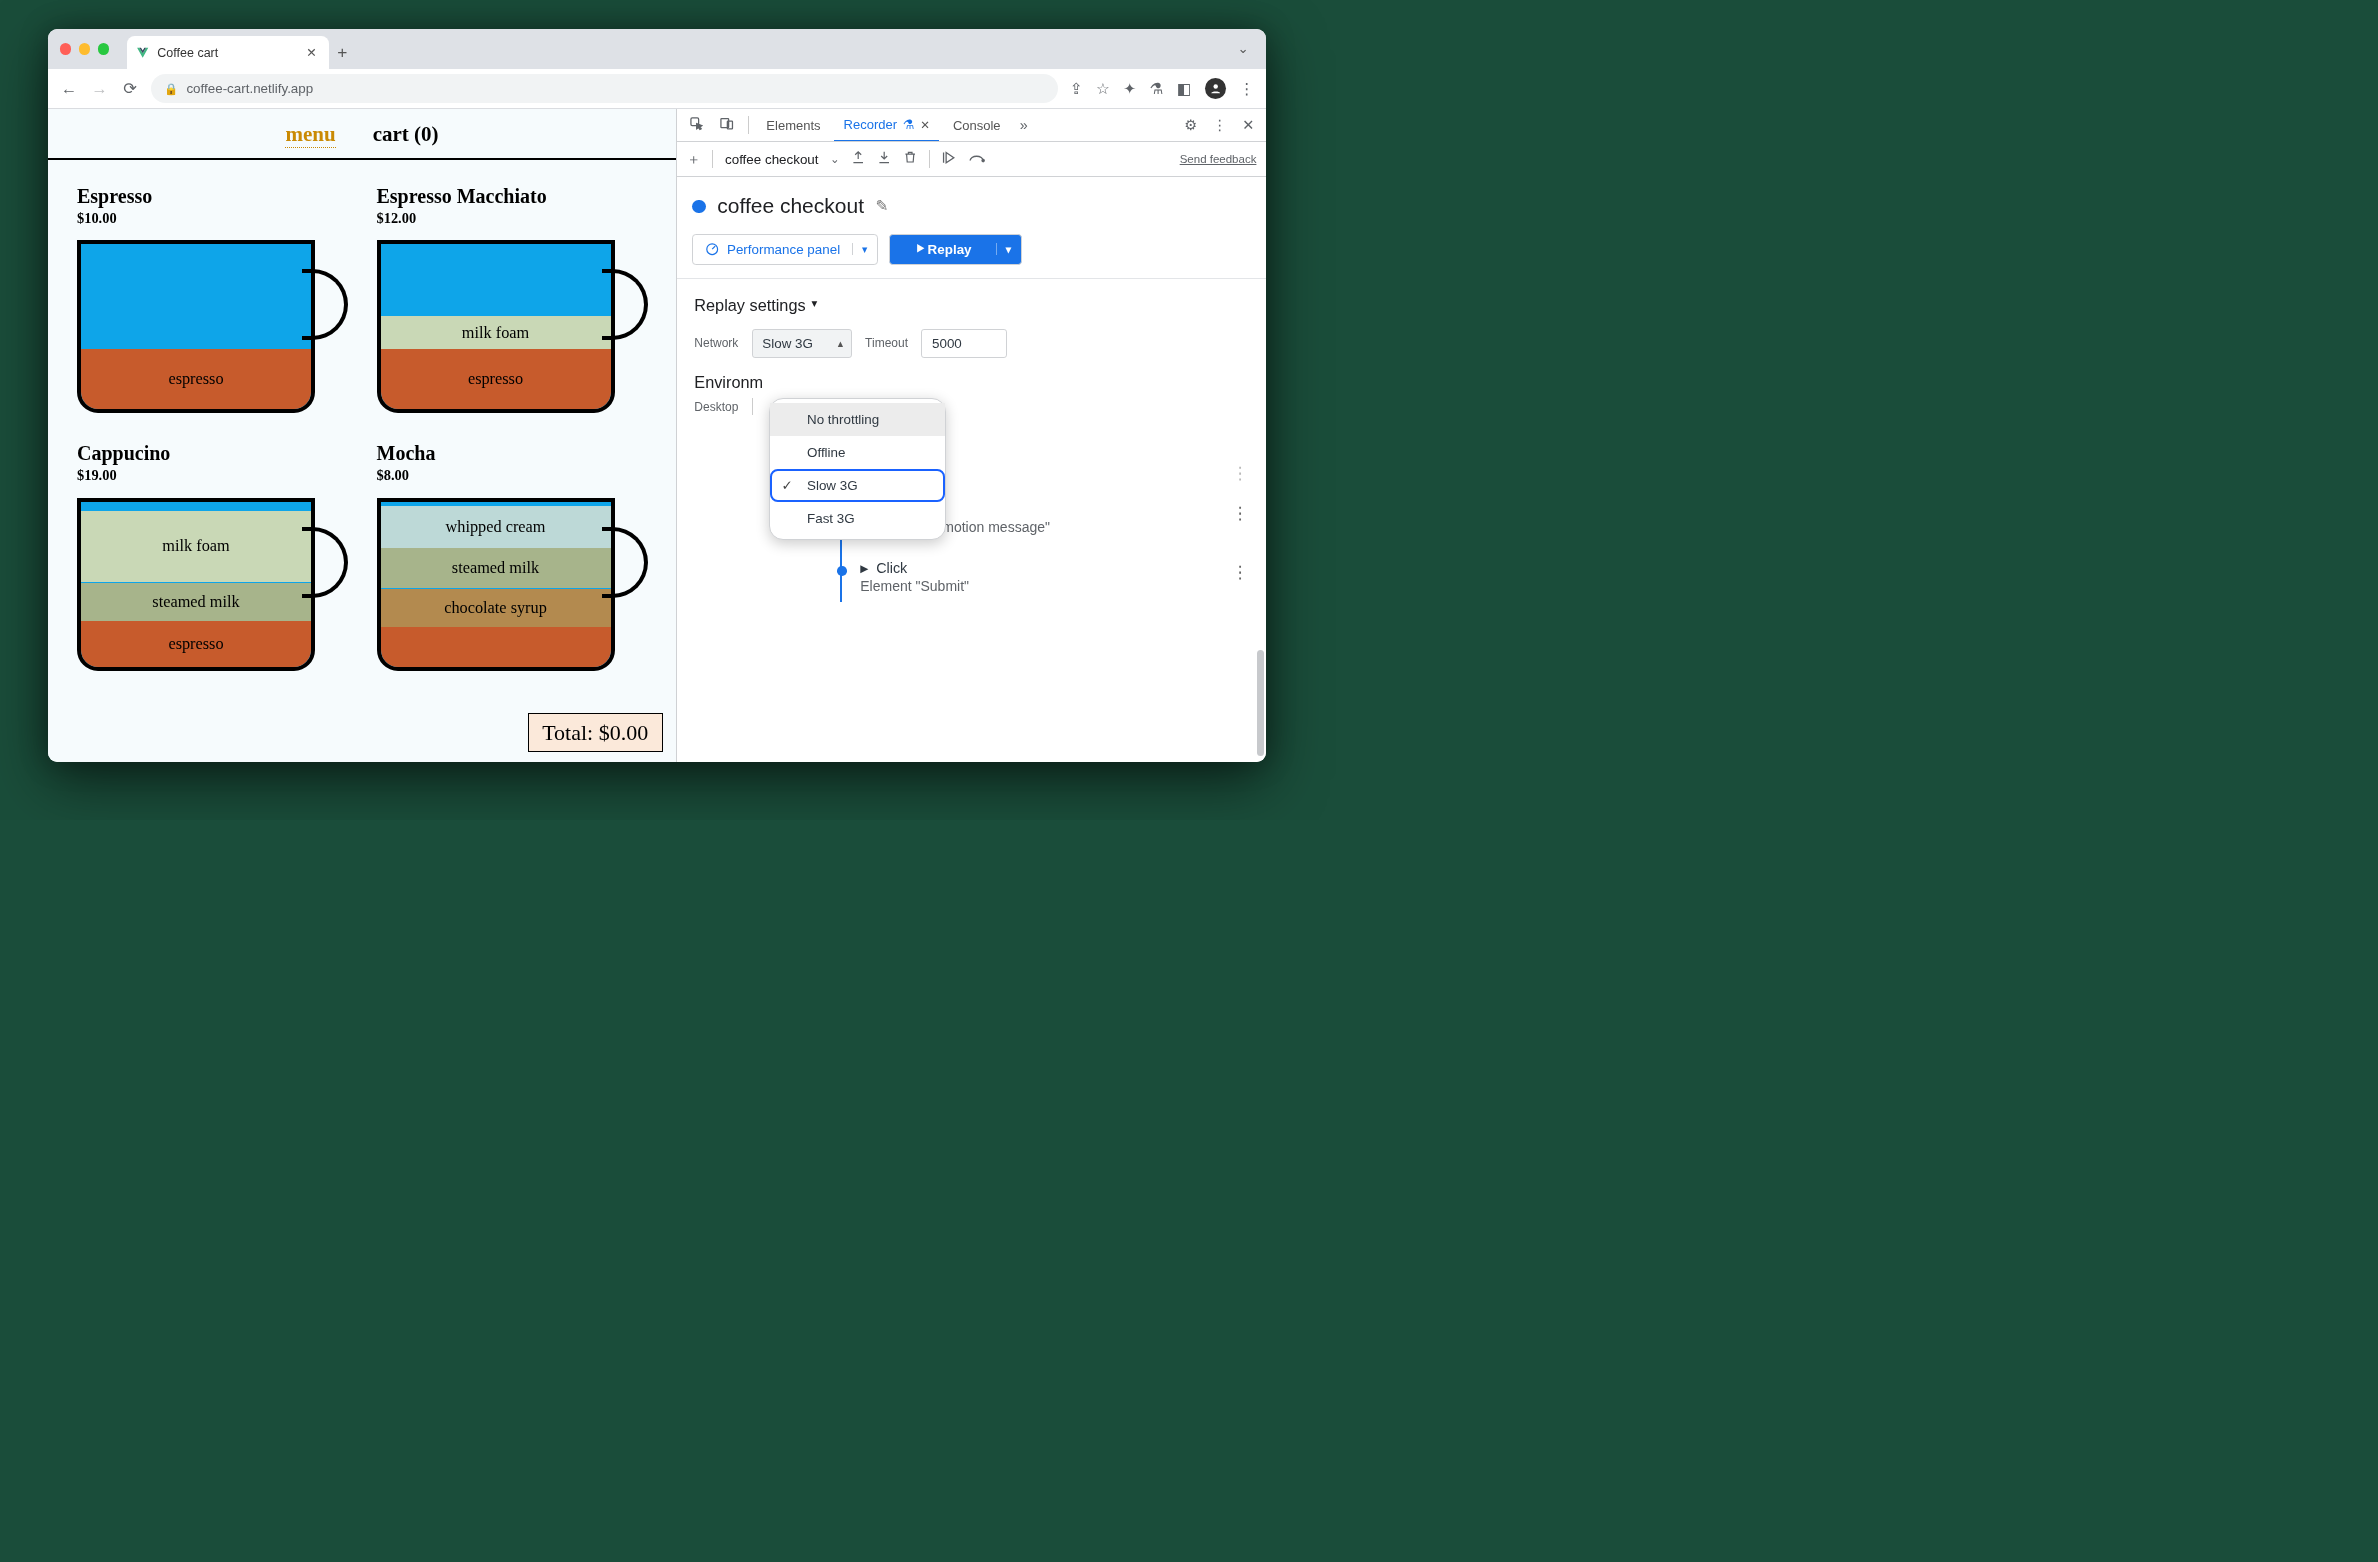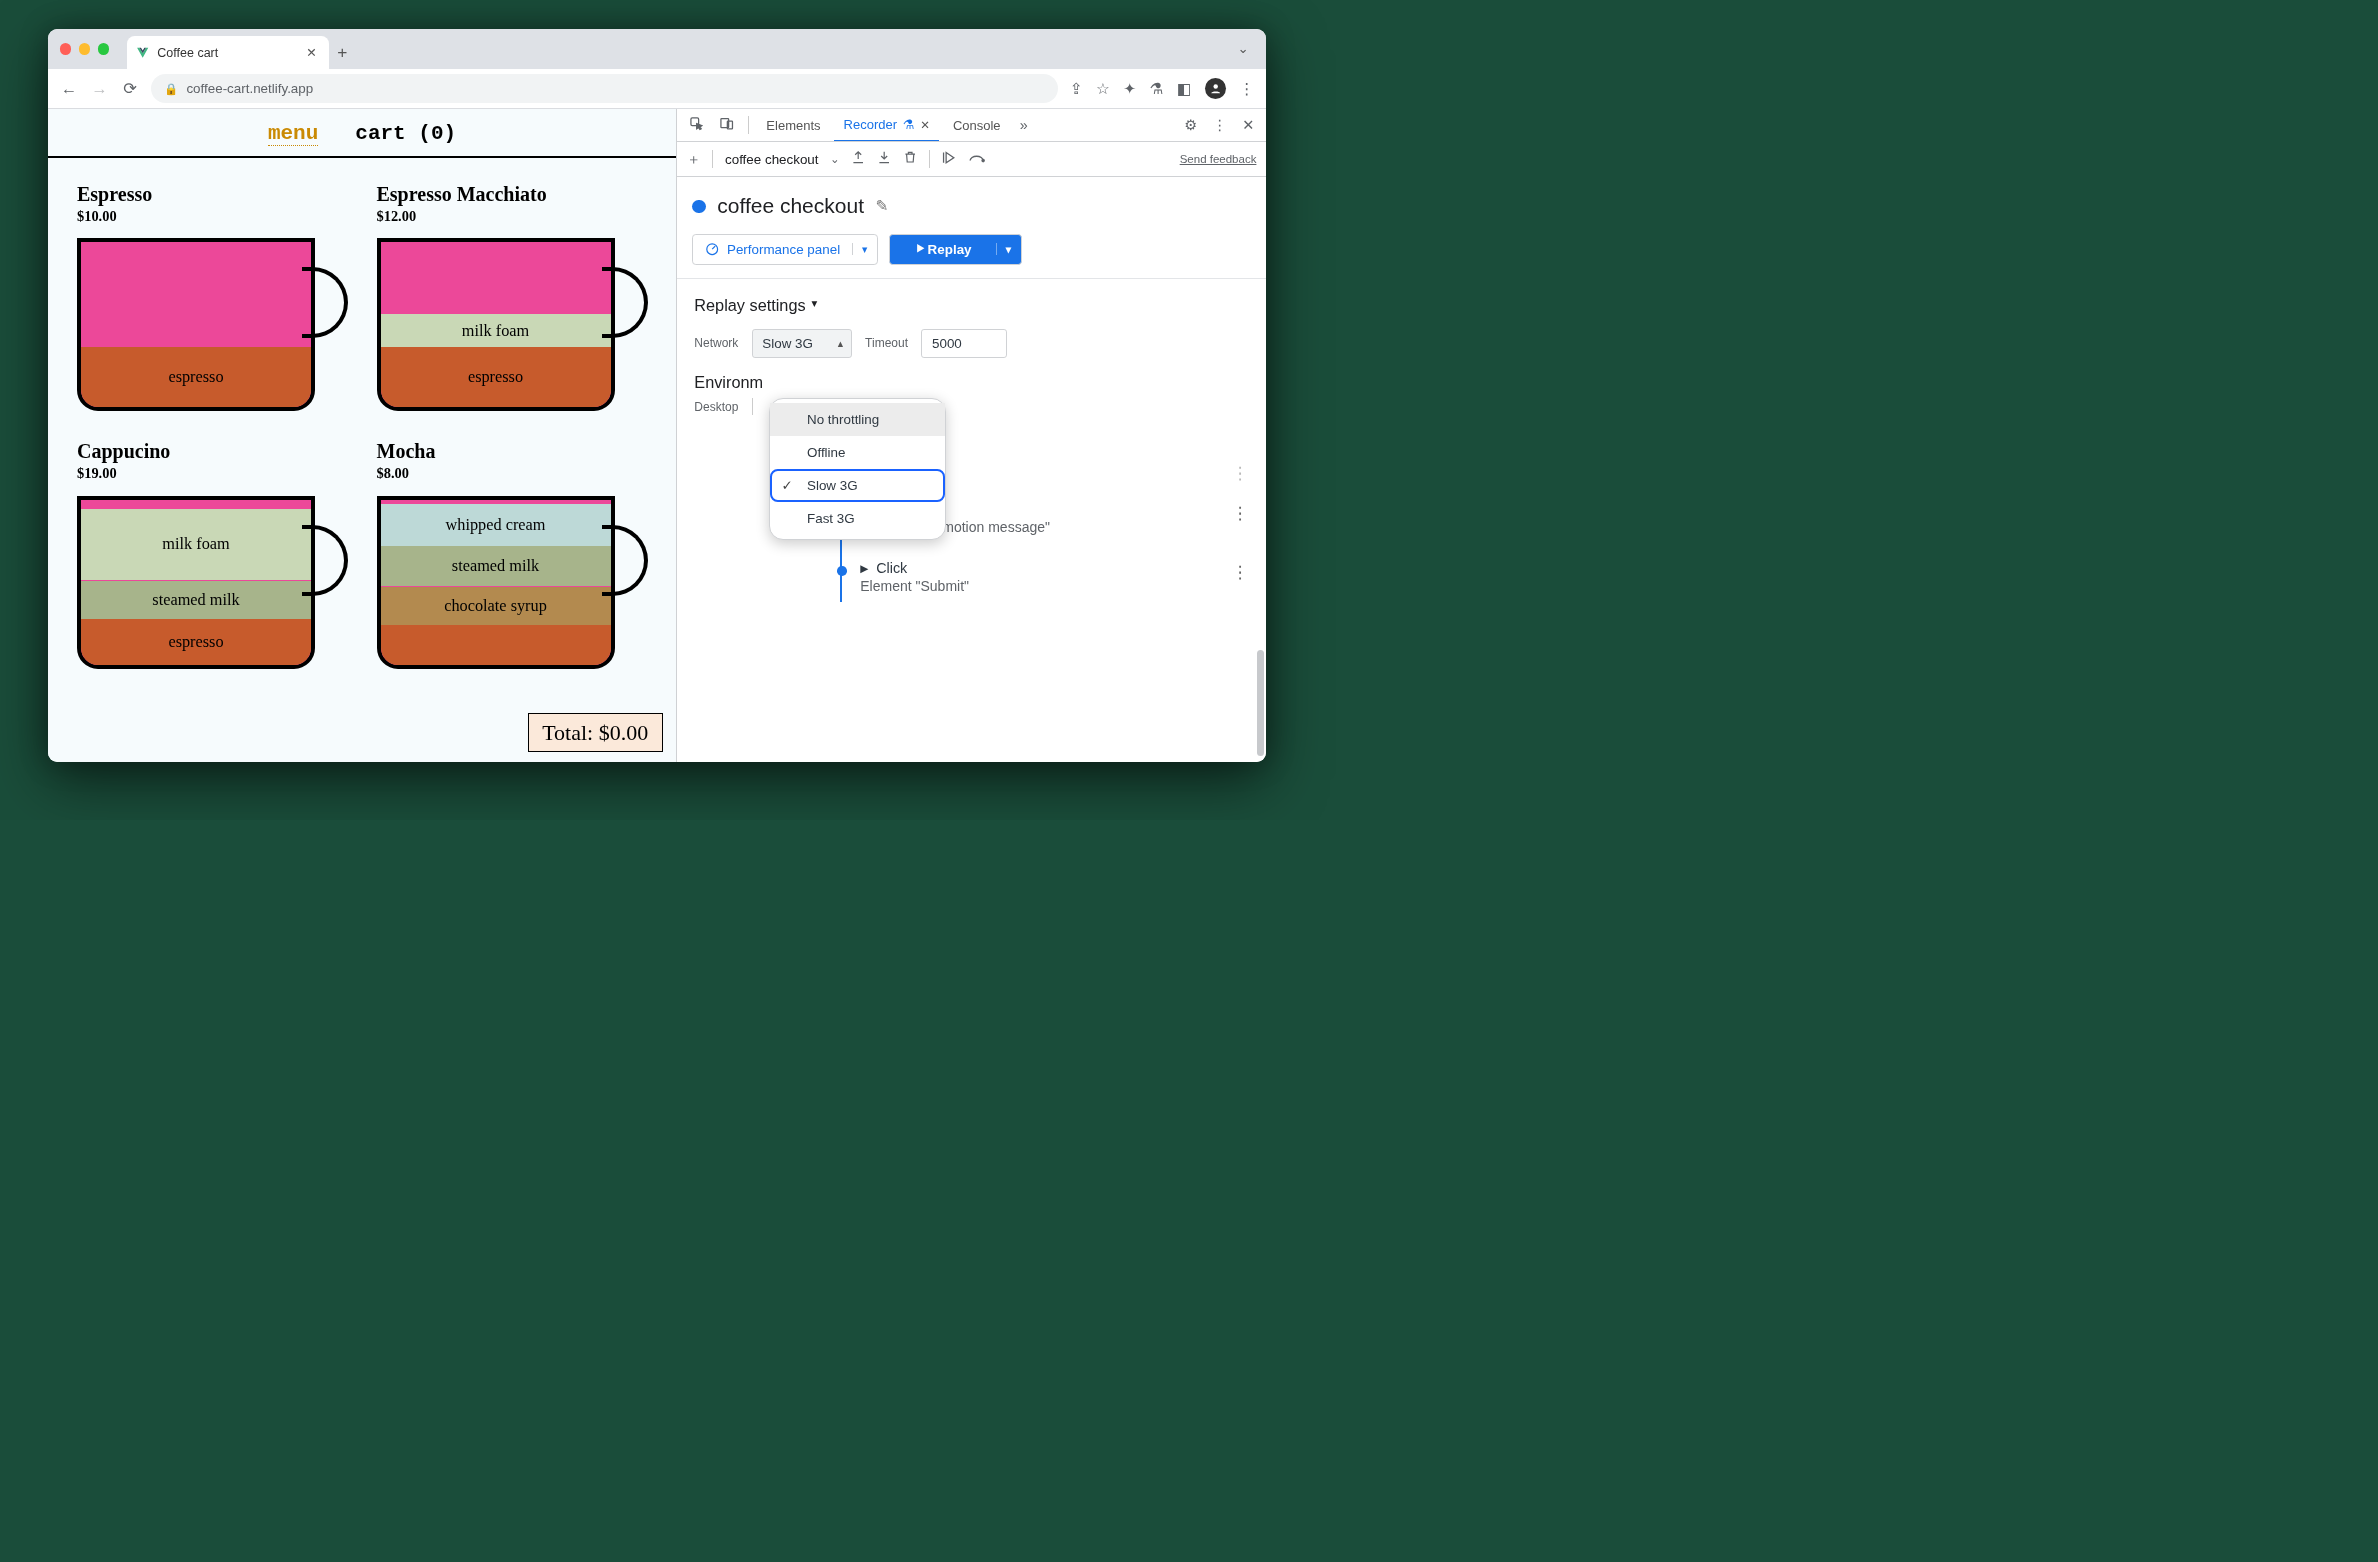--- a/index.html
+++ b/index.html
@@ -56,29 +56,29 @@
   
   .split{ display:flex; height:653px;}
   .page{ flex:1; background:#f6fbfd; position:relative; overflow:hidden;}
 
   .page-nav{
     display:flex; justify-content:center; gap:37px;
     font-family:Georgia,"Times New Roman",serif; font-weight:bold; font-size:21px;
     padding:13.4px 0 9.6px; border-bottom:2.9px solid #000; background:#f6fbfd;
   }
   .page-nav .menu{ color:#ca8a04; border-bottom:1.9px dotted #ca8a04;}
-  .page-nav a{cursor:pointer;font-family:Liberation Mono, monospace;}
+  .page-nav a{cursor:pointer;}
   .products{ padding:25px 29px; display:grid; grid-template-columns:repeat(2,1fr);
              column-gap:29px; row-gap:29px; font-family:Georgia,serif;}
   .prod h3{ font-size:20px; font-weight:bold;}
   .prod .price{ font-size:14.4px; font-weight:bold; margin-top:1.9px;}
   .cup{ margin-top:13.4px; width:238px; height:173px; position:relative;}
   .cup-body{
     position:absolute; inset:0; border:4.8px solid #000;
-    border-radius:0 0 21px 21px; overflow:hidden; background:#ec4899;
+    border-radius:0 0 21px 21px; overflow:hidden; background:#0ea5e9;
   }
   .handle{
     position:absolute; right:-33px; top:29px; width:46px; height:71px;
     border:4.8px solid #000; border-left:none; border-radius:0 38px 38px 0;
   }
   .layer{ position:absolute; left:0; right:0; text-align:center; font-size:16.3px;
           display:flex; align-items:center; justify-content:center;}
   .espresso-l{ background:#c75b2c; color:#000;}
   .foam-l{ background:#c9d8b6;}
   .steamed-l{ background:#a7b48b;}

